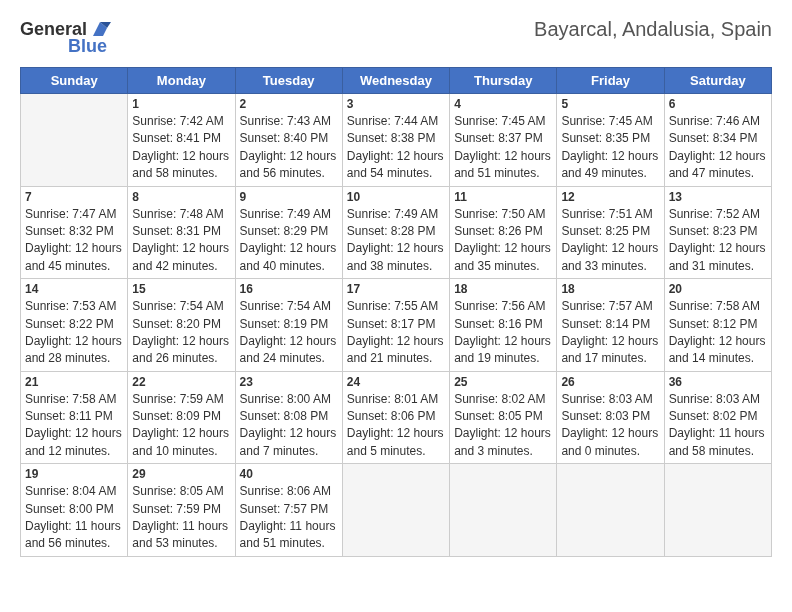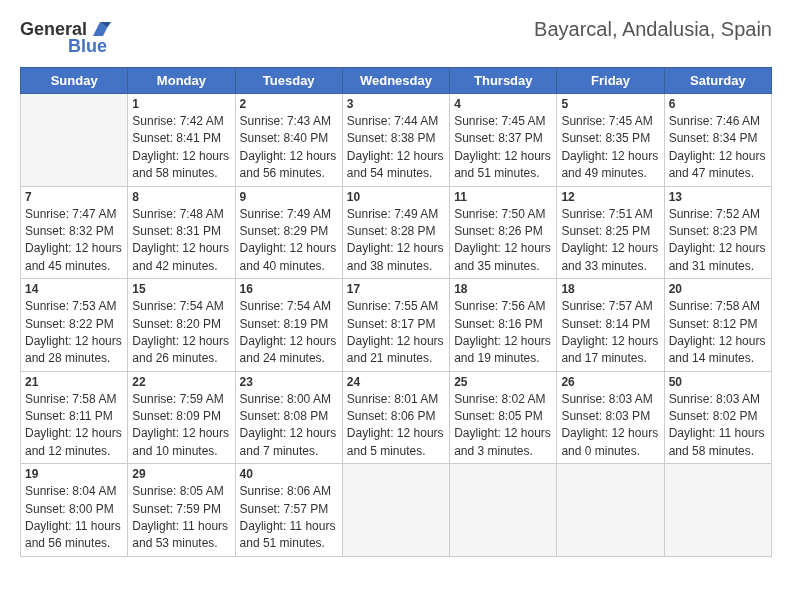--- a/index.html
+++ b/index.html
@@ -316,21 +316,21 @@
 and 3 minutes.</div>
           </td>
           <td>
             <span class="day-number">26</span>
             <div class="day-info">Sunrise: 8:03 AM
 Sunset: 8:03 PM
 Daylight: 12 hours
 and 0 minutes.</div>
           </td>
           <td>
-            <span class="day-number">50</span>
+            <span class="day-number">36</span>
             <div class="day-info">Sunrise: 8:03 AM
 Sunset: 8:02 PM
 Daylight: 11 hours
 and 58 minutes.</div>
           </td>
         </tr>
         <tr class="last-row">
           <td>
             <span class="day-number">19</span>
             <div class="day-info">Sunrise: 8:04 AM

